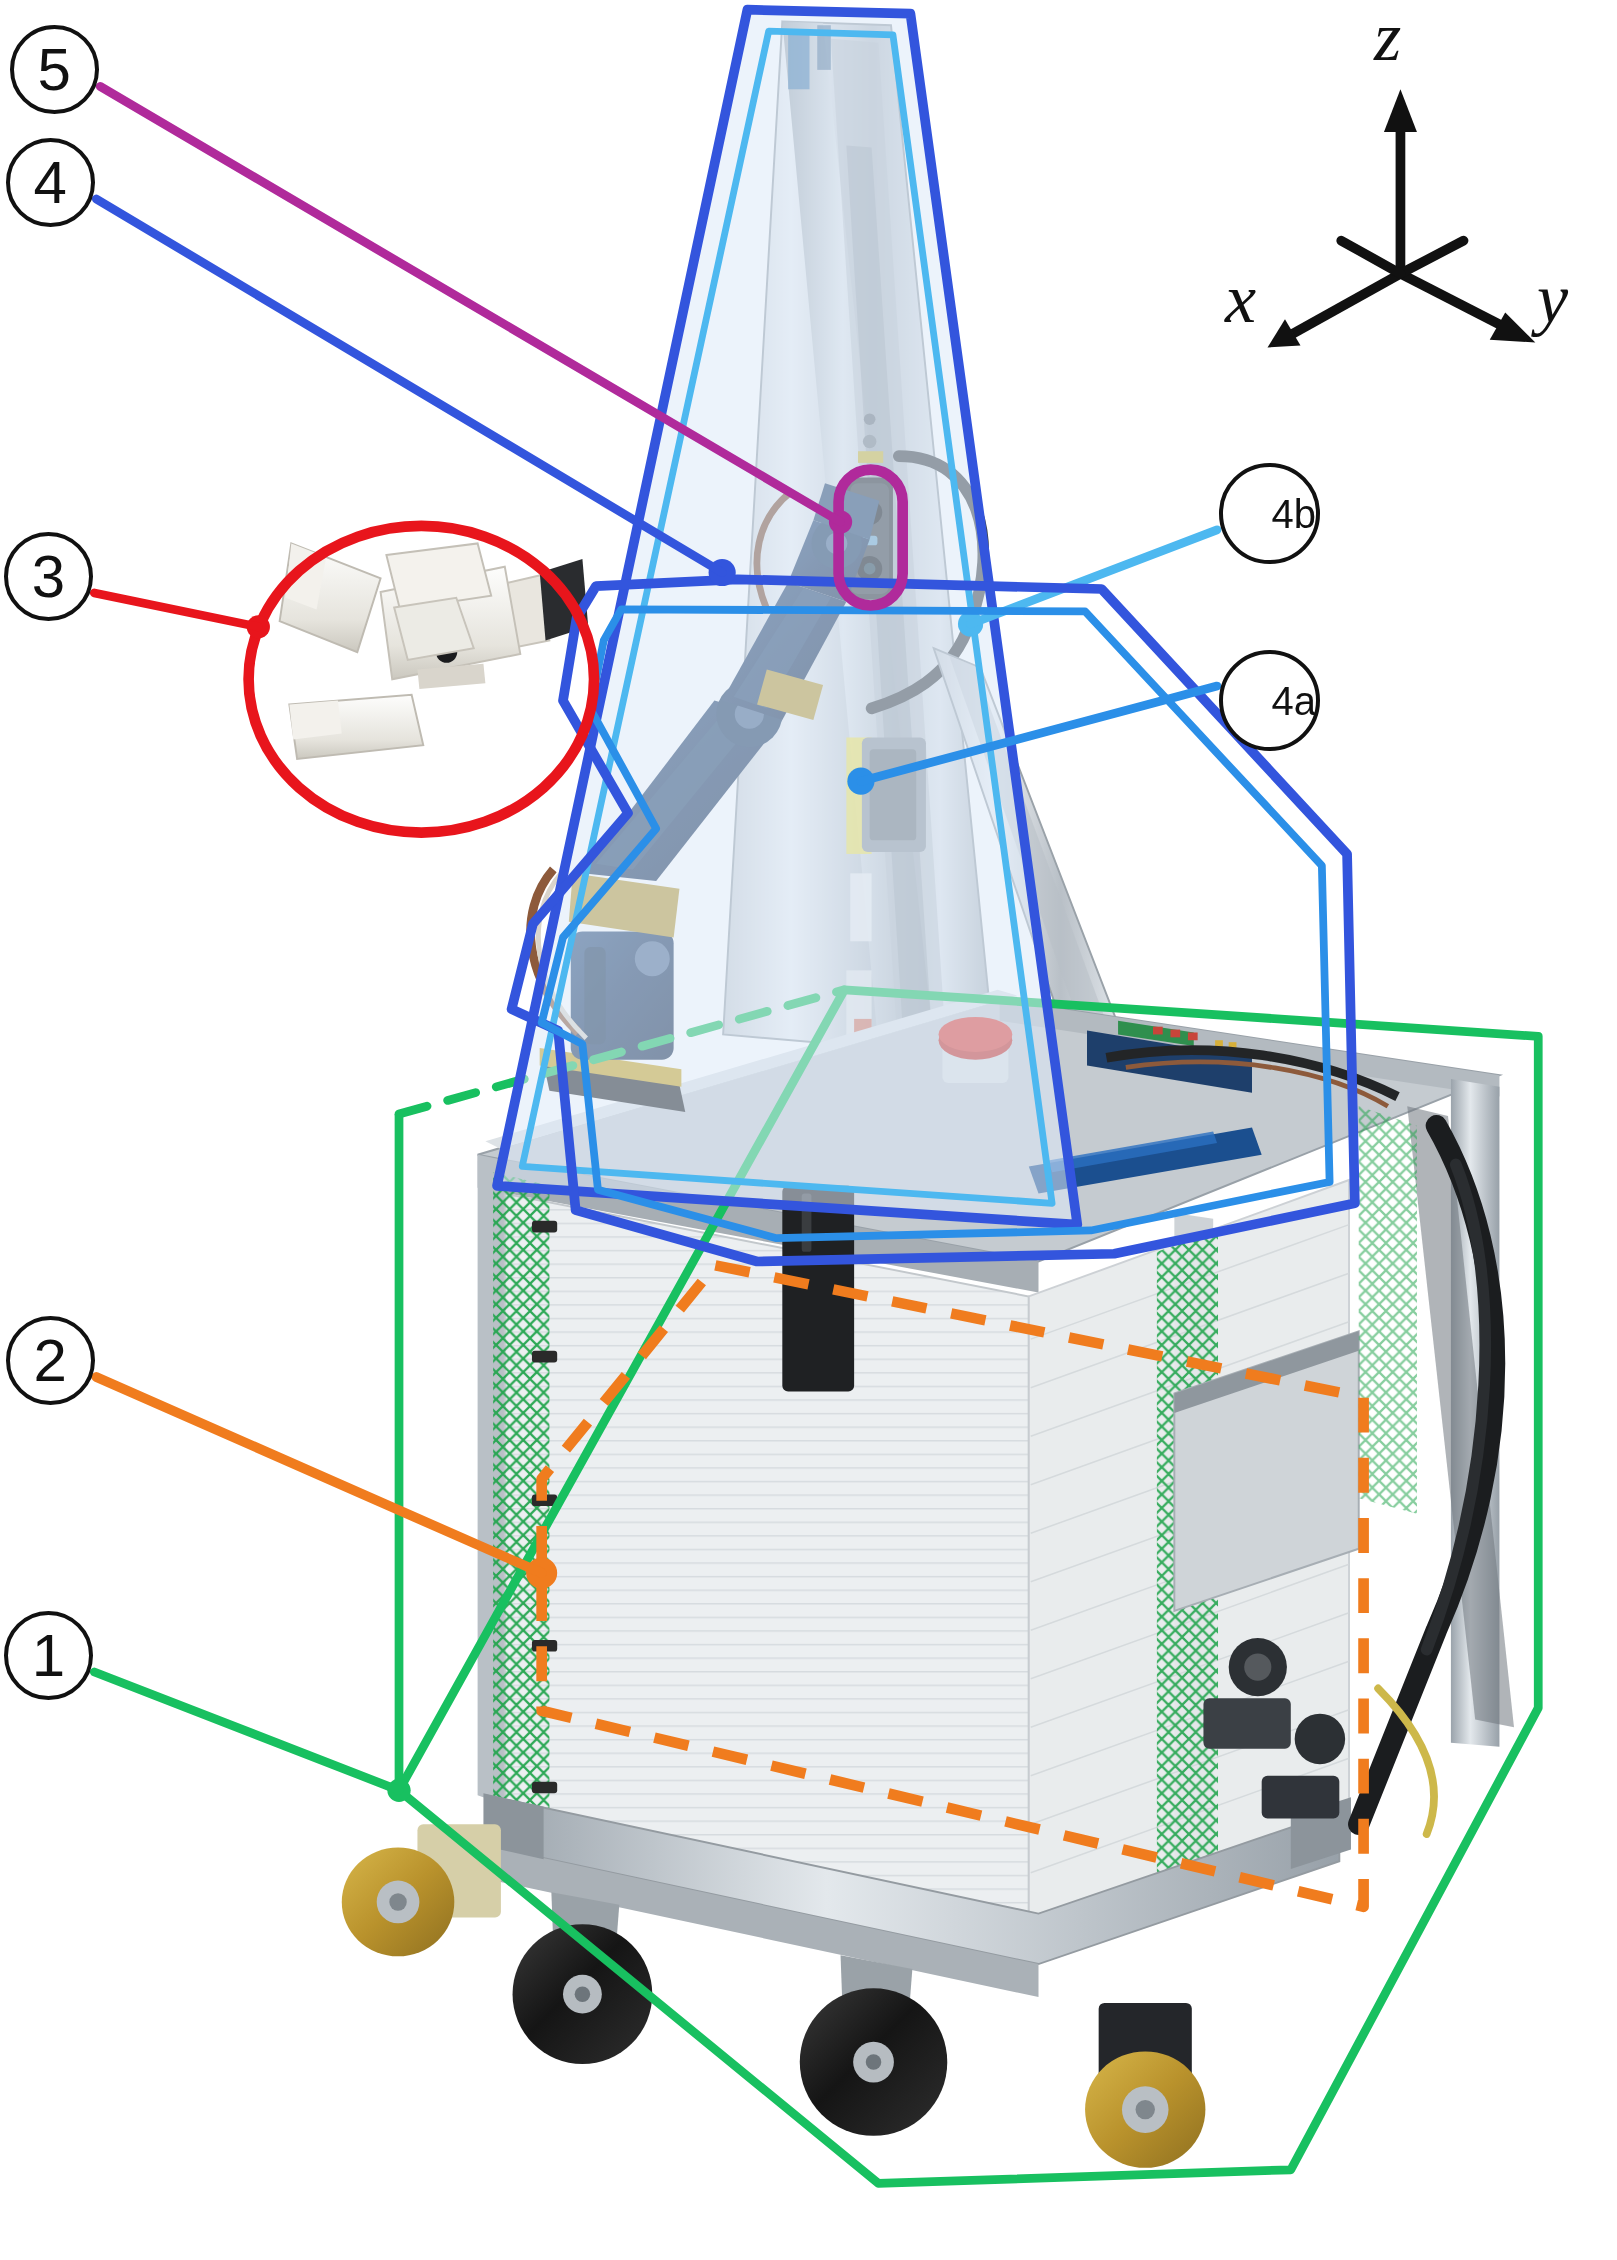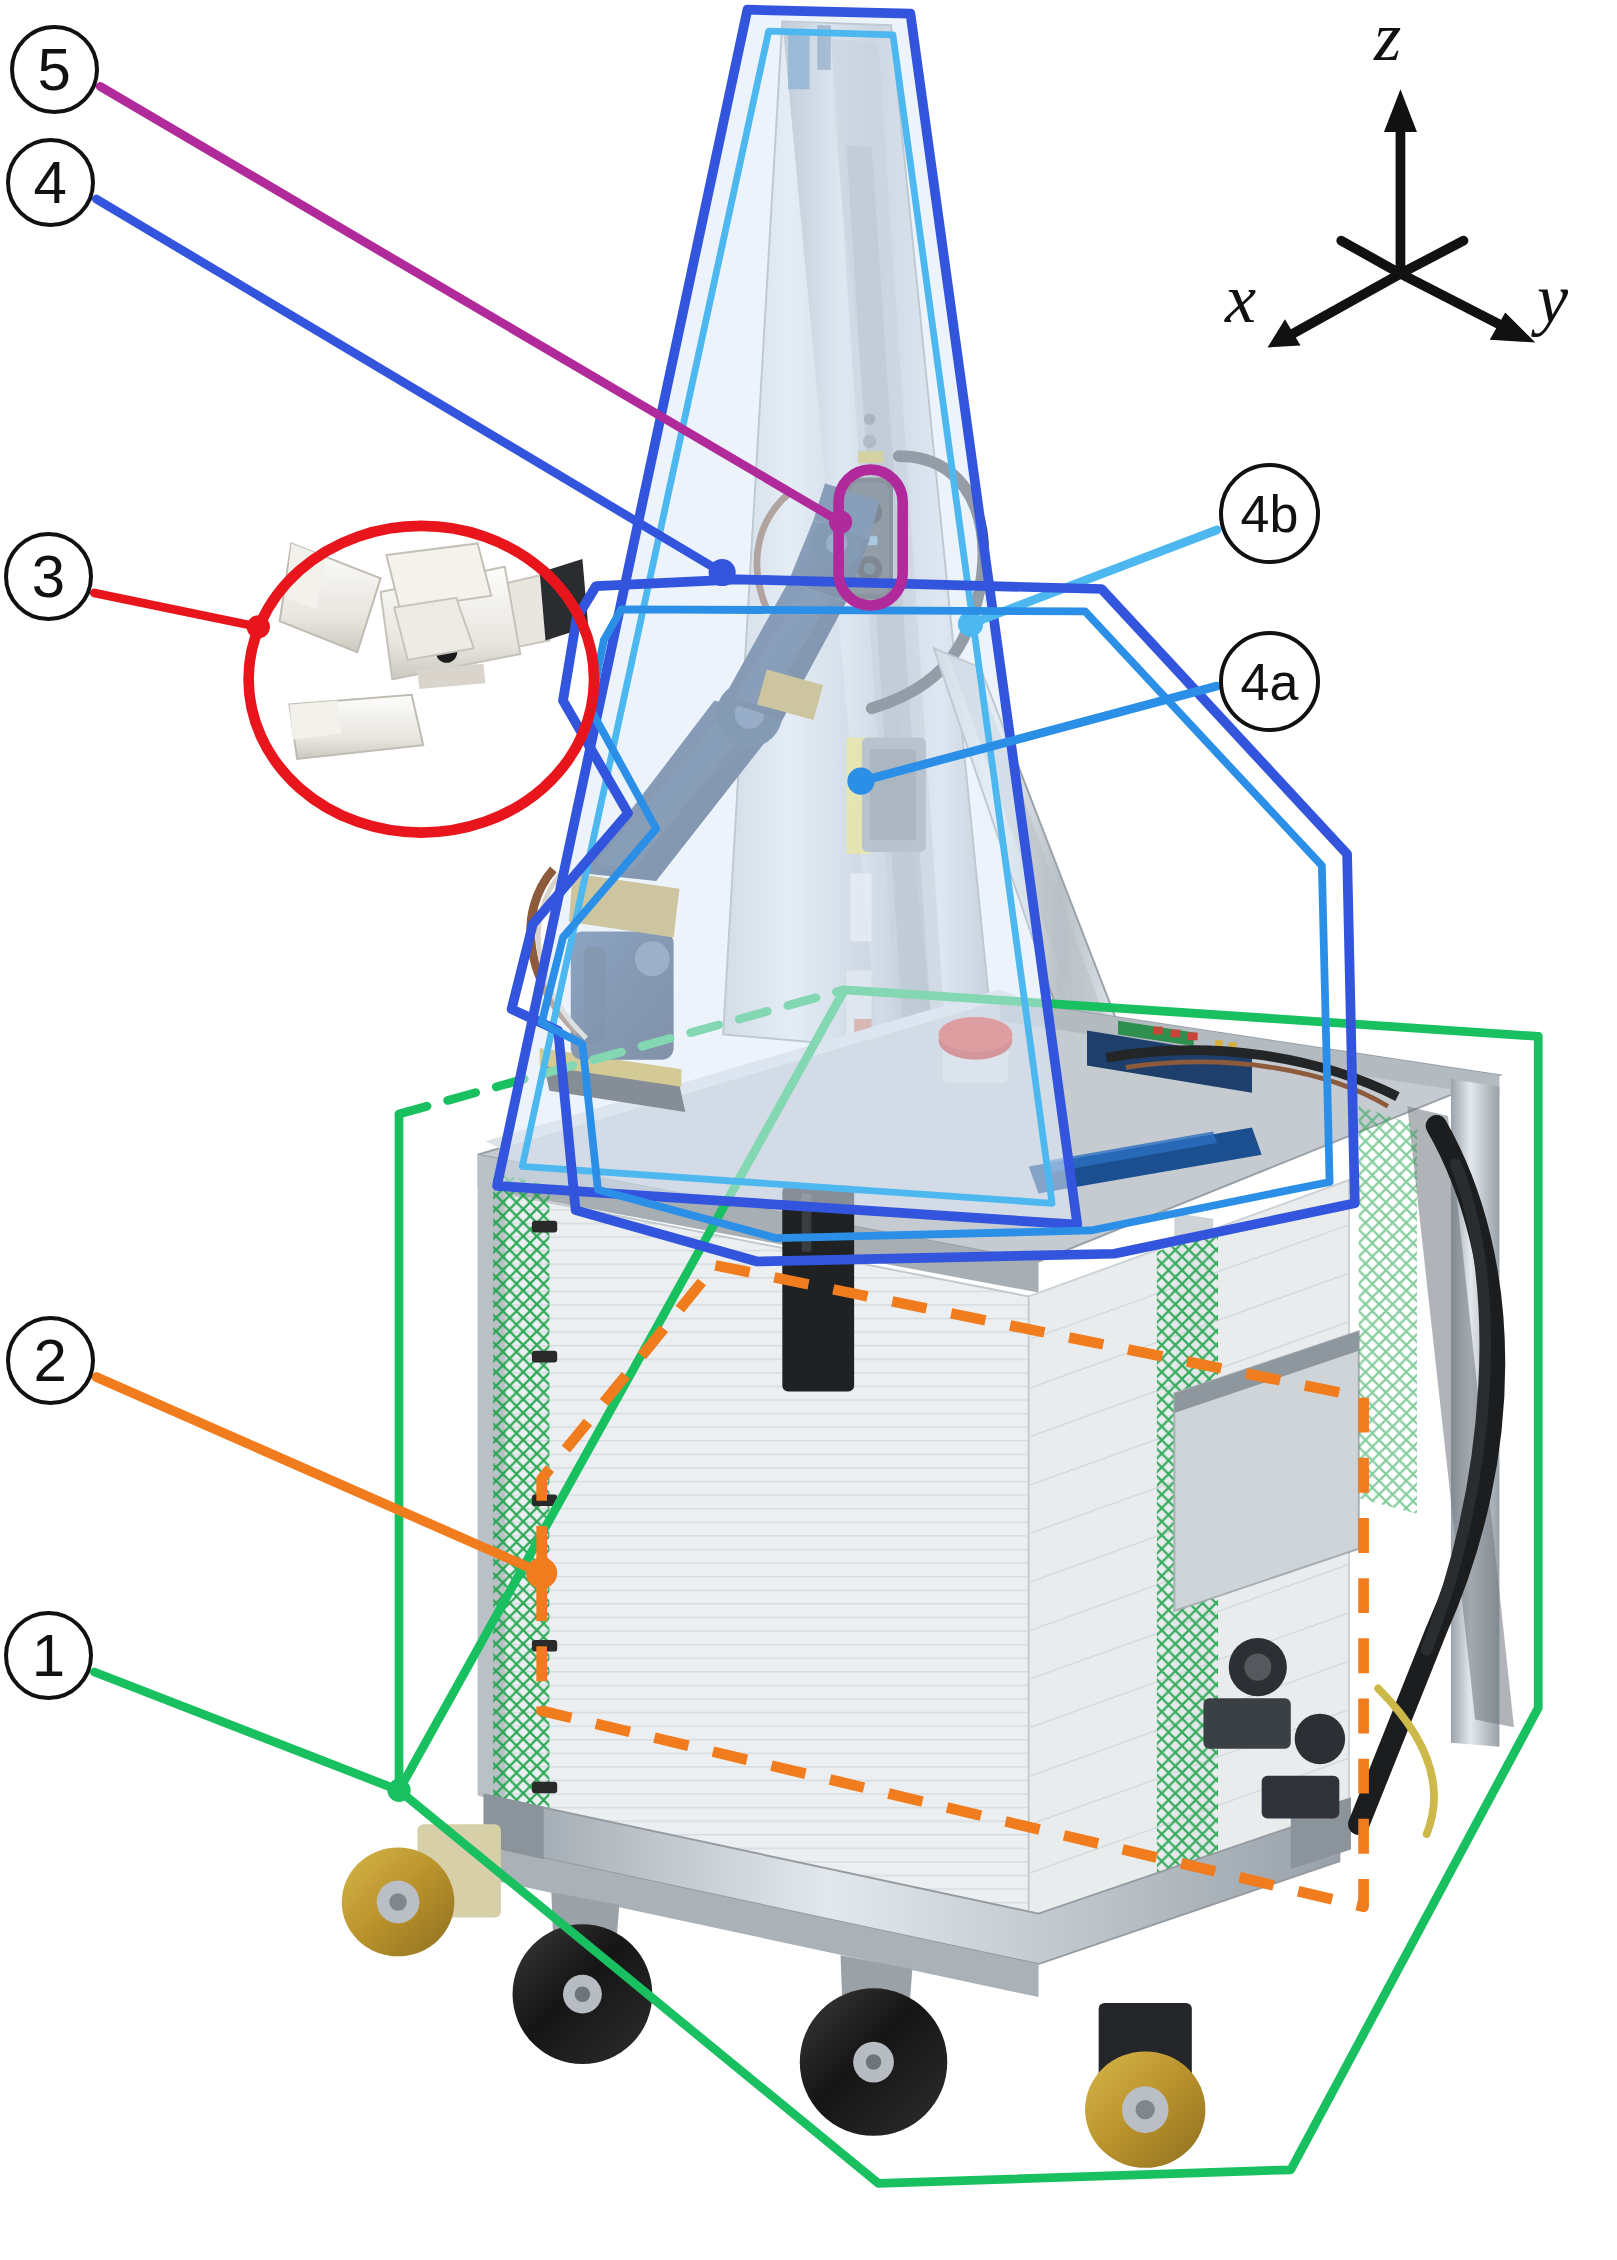--- a/index.html
+++ b/index.html
@@ -20,21 +20,21 @@
     border:4.9px solid #111111;
     border-radius:50%;
     background:#ffffff;
     display:flex;align-items:center;justify-content:center;
     color:#111111;
     font-family:"Liberation Sans",sans-serif;
     line-height:1;
     box-sizing:border-box;
   }
   .callout.single{width:89px;height:89px;font-size:60px;}
-  .callout.double{width:101px;height:101px;font-size:52px;}
+  .callout.double{width:101px;height:101px;font-size:40px;justify-content:flex-end;}
 
   
   .axis-label{
     position:absolute;
     font-family:"Liberation Serif",serif;
     font-style:italic;
     font-size:70px;
     color:#111111;
     line-height:1;
   }
@@ -390,21 +390,21 @@
   </div>
 
   <div class="callout single" style="left:3.9px;top:1611px;">
     <span>1</span>
   </div>
 
   <div class="callout double" style="left:1219px;top:463px;">
     <span>4b</span>
   </div>
 
-  <div class="callout double" style="left:1219px;top:631px;">
+  <div class="callout double" style="left:1219px;top:650px;">
     <span>4a</span>
   </div>
 
   <div class="axis-label" style="left:1374px;top:1.9px;">
     <span>z</span>
   </div>
   <div class="axis-label" style="left:1537px;top:264px;">
     <span>y</span>
   </div>
   <div class="axis-label" style="left:1225px;top:264px;">

